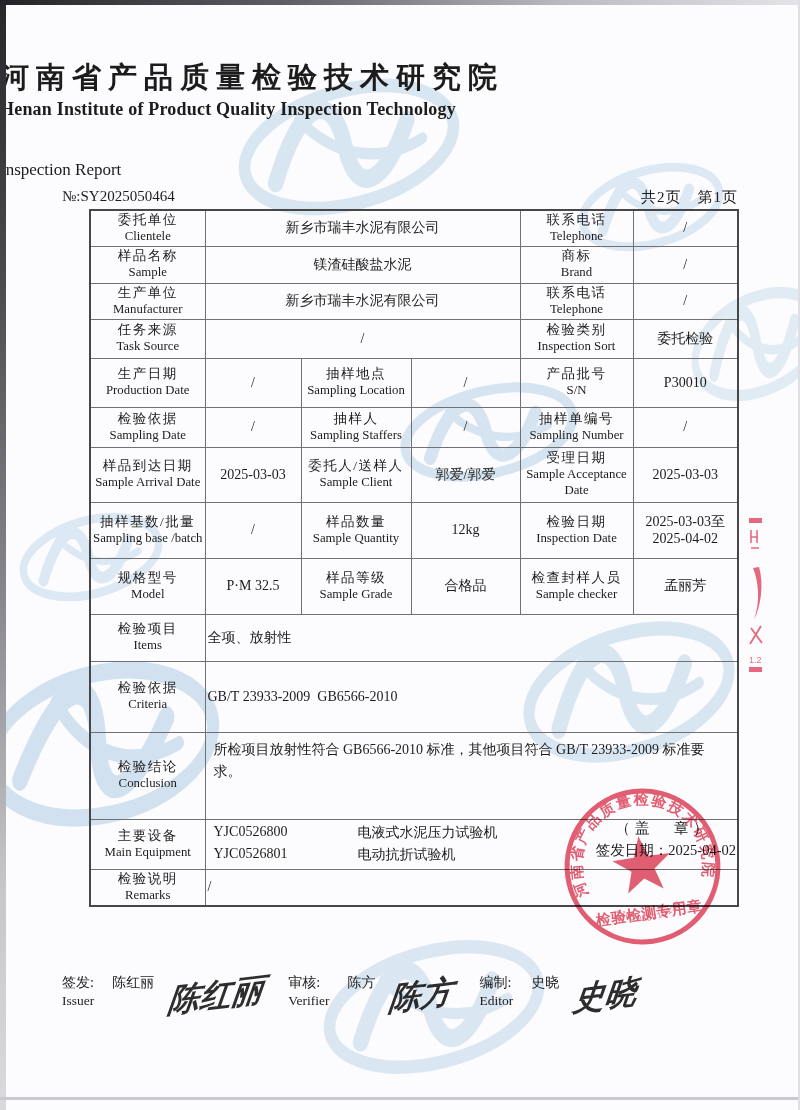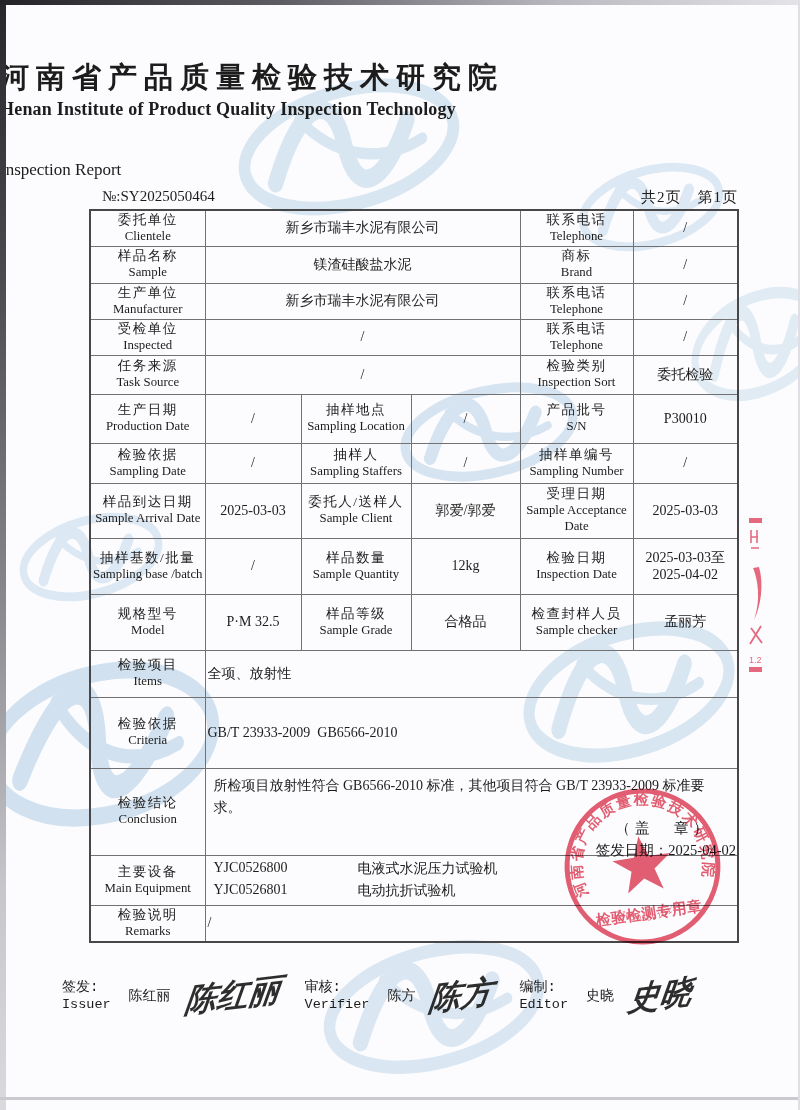--- a/index.html
+++ b/index.html
@@ -15,21 +15,21 @@
     background:linear-gradient(90deg,#232327 0%,#5c5c62 35%,#b9b9bf 70%,#e3e3e8 100%);}
   .scan-bottom{position:absolute;left:0;top:1097px;width:100%;height:3px;background:#c9c9cf;z-index:3;}
   .scan-right{position:absolute;right:0;top:0;width:2px;height:100%;background:#dedee4;z-index:3;}
   
   .wm{position:absolute;z-index:0;color:#a9c8e2;}
   .org-cn{position:absolute;left:0;top:58px;width:100%;font-size:29px;font-weight:bold;letter-spacing:7px;}
   .org-en{position:absolute;left:0;top:99px;width:100%;font-size:18px;font-weight:bold;letter-spacing:.2px;}
   .title-cn{position:absolute;left:0;top:121px;width:100%;font-size:30px;font-weight:bold;letter-spacing:13px;}
   .title-en{position:absolute;left:0;top:160px;width:100%;font-size:17px;}
   .meta{position:absolute;left:62px;top:188px;width:676px;z-index:1;font-size:15px;}
-  .report-no{float:left;margin-left:40px;}
+  .report-no{float:left;}
   .page-info{float:right;letter-spacing:1px;}
   
   table.rpt{position:absolute;left:89px;top:209px;width:648px;z-index:1;
     border-collapse:collapse;table-layout:fixed;border:2px solid #47474a;}
   table.rpt td{border:1px solid #717174;padding:1px 2px;overflow:hidden;}
   .lbl{text-align:center;font-size:13.5px;line-height:1.25;}
   .lbl .cn{display:block;letter-spacing:1.5px;}
   .lbl .en{display:block;font-size:12.8px;letter-spacing:0;}
   .val{text-align:center;font-size:14px;}
   .vleft{text-align:left;padding-left:8px;}
@@ -42,21 +42,21 @@
   
   .seal-note{position:absolute;top:819px;right:87px;z-index:2;font-size:14.5px;letter-spacing:5px;}
   .seal-date{position:absolute;top:841px;right:64px;z-index:2;font-size:14.5px;}
   .seal{position:absolute;left:561px;top:785px;width:163px;height:163px;z-index:2;
     transform:rotate(-8deg);opacity:.88;mix-blend-mode:multiply;color:#e0485e;
     font-family:"Liberation Sans","DejaVu Sans",sans-serif;}
   .edge-seal{position:absolute;left:742px;top:512px;width:28px;height:168px;z-index:2;
     color:#e25068;opacity:.85;}
   
   .footer{position:absolute;left:62px;top:974px;width:678px;z-index:1;display:flex;align-items:center;}
-  .fgroup{display:flex;align-items:center;font-family:Liberation Mono, monospace;}
+  .fgroup{display:flex;}
   .flabel{font-size:14px;line-height:1.3;}
   .flabel .en{display:block;font-size:13.5px;}
   .fname{font-size:14px;margin-left:18px;white-space:nowrap;}
   .sig{font-size:32px;font-weight:bold;font-style:italic;margin-left:14px;white-space:nowrap;
     transform:rotate(-7deg) skewX(-14deg);transform-origin:center;opacity:.92;}
   .sp1{width:24px;} .sp2{width:26px;}
 </style>
 </head>
 <body>
 
@@ -144,32 +144,20 @@
             <span class="en">Brand</span>
           </td>
       <td class="val">/</td>
     </tr>
     <tr style="height:36px">
       <td class="lbl">
             <span class="cn">生产单位</span>
             <span class="en">Manufacturer</span>
           </td>
       <td class="val" colspan="3">新乡市瑞丰水泥有限公司</td>
-      <td class="lbl">
-            <span class="cn">联系电话</span>
-            <span class="en">Telephone</span>
-          </td>
-      <td class="val">/</td>
-    </tr>
-    <tr style="height:36px">
-      <td class="lbl">
-            <span class="cn">受检单位</span>
-            <span class="en">Inspected</span>
-          </td>
-      <td class="val" colspan="3">/</td>
       <td class="lbl">
             <span class="cn">联系电话</span>
             <span class="en">Telephone</span>
           </td>
       <td class="val">/</td>
     </tr>
     <tr style="height:39px">
       <td class="lbl">
             <span class="cn">任务来源</span>
             <span class="en">Task Source</span>

